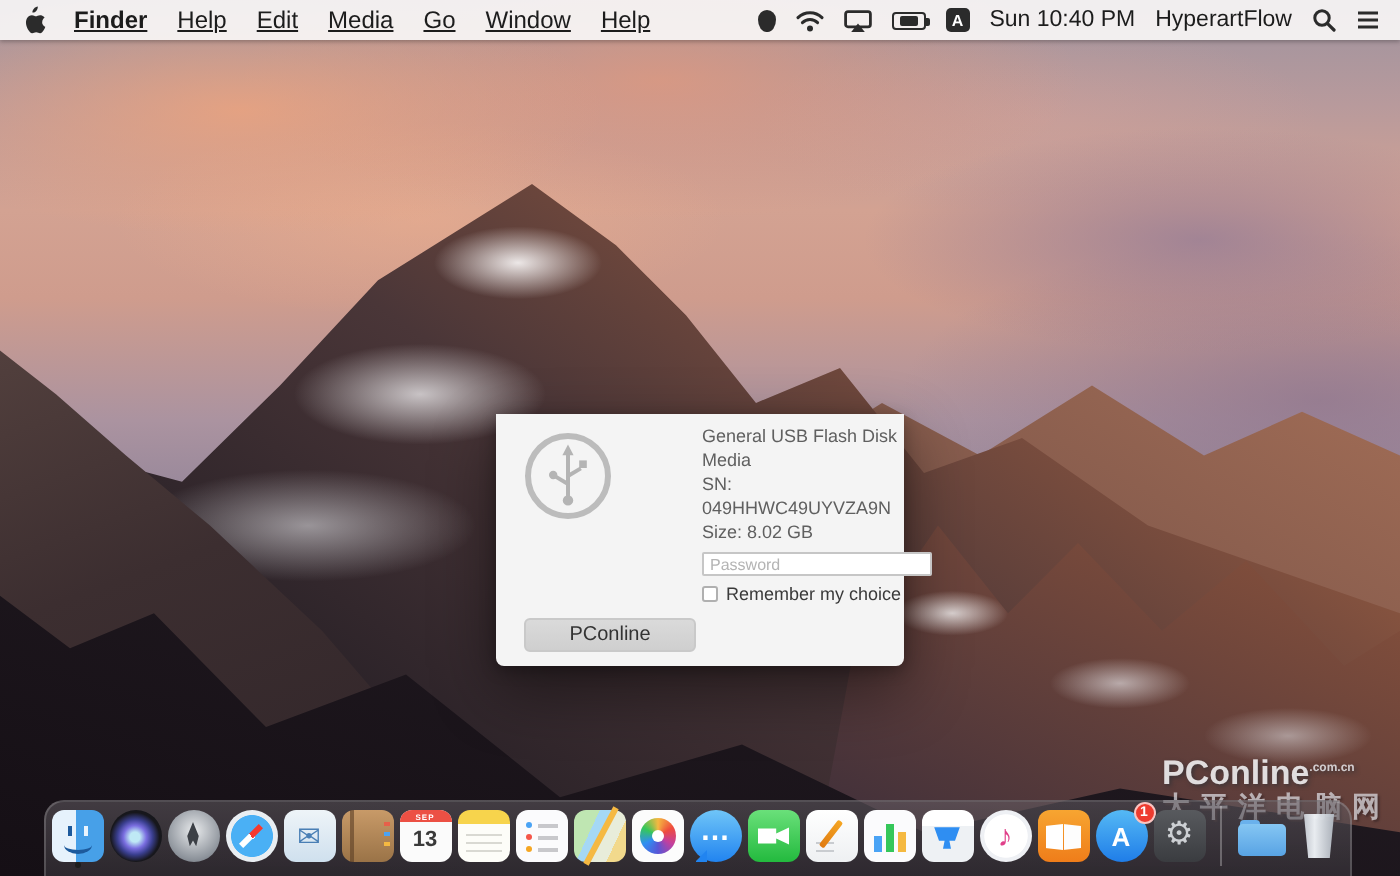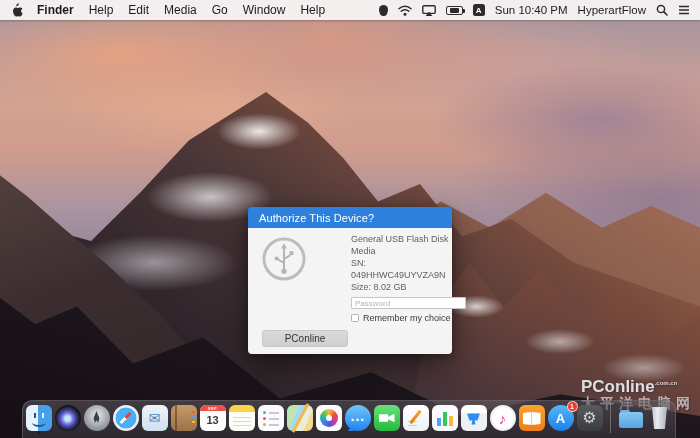--- a/index.html
+++ b/index.html
@@ -37,21 +37,21 @@
       linear-gradient(205deg,#cd7c46 0%,#96583c 30%,#43313a 70%,#241d26 100%);}
   .mtn-foreground{clip-path:polygon(0 100%,0 68%,5% 74%,11% 70%,19% 83%,29% 77%,40% 91%,53% 85%,66% 95%,80% 90%,100% 95%,100% 100%);
     background:linear-gradient(195deg,#453a40 0%,#241d24 45%,#150f15 100%);}
 
   
   .menubar{position:absolute;top:0;left:0;right:0;height:20px;display:flex;align-items:center;
     padding:0 10px;background:rgba(247,245,245,.93);box-shadow:0 1px 2px rgba(0,0,0,.25);
     font-size:12px;color:#1c1c1c;z-index:30;}
   .menubar .apple{display:flex;align-items:center;margin-right:4px;}
   .menu-left{display:flex;align-items:center;gap:15px;margin-left:10px;}
-  .menu-item{cursor:default;white-space:nowrap;}
+  .menu-item{cursor:default;white-space:nowrap;text-decoration:underline;}
   .menu-item.app-name{font-weight:bold;}
   .menu-right{margin-left:auto;display:flex;align-items:center;gap:10px;}
   .mi{display:inline-flex;align-items:center;justify-content:center;}
   .mi-shield{width:9px;height:11px;background:#2b2b2b;border-radius:50% 50% 46% 46%/42% 42% 58% 58%;}
   .mi-batt{position:relative;width:17px;height:9px;border:1px solid #2b2b2b;border-radius:2px;padding:1px;}
   .mi-batt::after{content:"";position:absolute;right:-3px;top:2px;width:2px;height:4px;background:#2b2b2b;border-radius:0 1px 1px 0;}
   .mi-batt-fill{display:block;width:70%;height:100%;background:#2b2b2b;border-radius:1px;}
   .mi-abox{width:12px;height:12px;background:#2b2b2b;border-radius:2.5px;color:#fff;font-size:8px;font-weight:bold;}
   .mb-text{white-space:nowrap;font-size:11.5px;}
 
@@ -215,23 +215,20 @@
       </span>
       <span class="mi">
         <svg width="12" height="10" viewBox="0 0 12 10">
             <path d="M1 1.5h10M1 5h10M1 8.5h10" stroke="#2b2b2b" stroke-width="1.4"></path>
           </svg>
       </span>
     </span>
   </div>
 
   <div class="dialog">
-    <div class="dialog-titlebar" style="background: rgb(46, 128, 221);">
-      <span>Authorize This Device?</span>
-    </div>
     <div class="dialog-body">
       <div class="usb-badge">
         <svg width="46" height="46" viewBox="0 0 46 46" fill="none">
           <circle cx="23" cy="23" r="20" stroke="#bcbcbc" stroke-width="3"></circle>
           <line x1="23" y1="34" x2="23" y2="11" stroke="#b4b4b4" stroke-width="2"></line>
           <circle cx="23" cy="35.2" r="2.6" fill="#b4b4b4"></circle>
           <path d="M23 7.2 L20.2 12.6 L25.8 12.6 Z" fill="#b4b4b4"></path>
           <path d="M23 27 L16.6 23.2" stroke="#b4b4b4" stroke-width="2"></path>
           <circle cx="15.6" cy="22.5" r="2.1" fill="#b4b4b4"></circle>
           <path d="M23 23 L29.4 19.2" stroke="#b4b4b4" stroke-width="2"></path>

